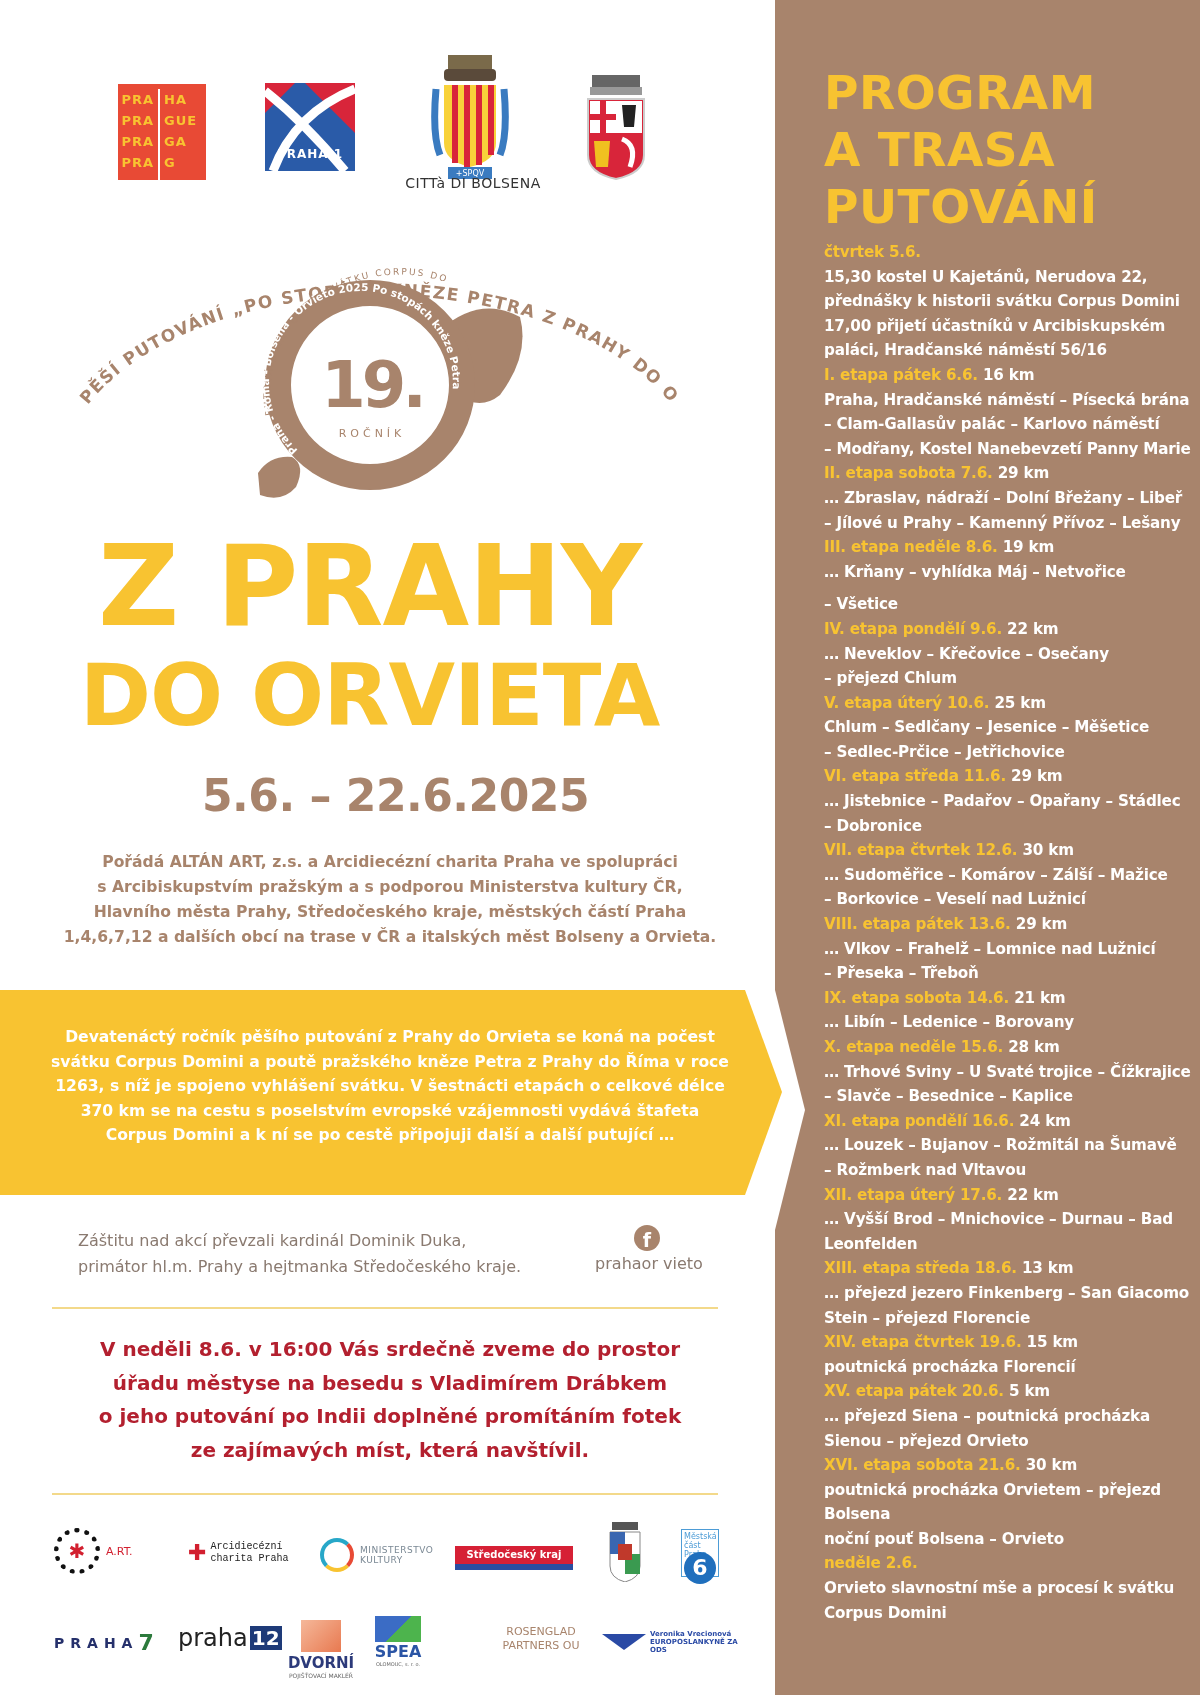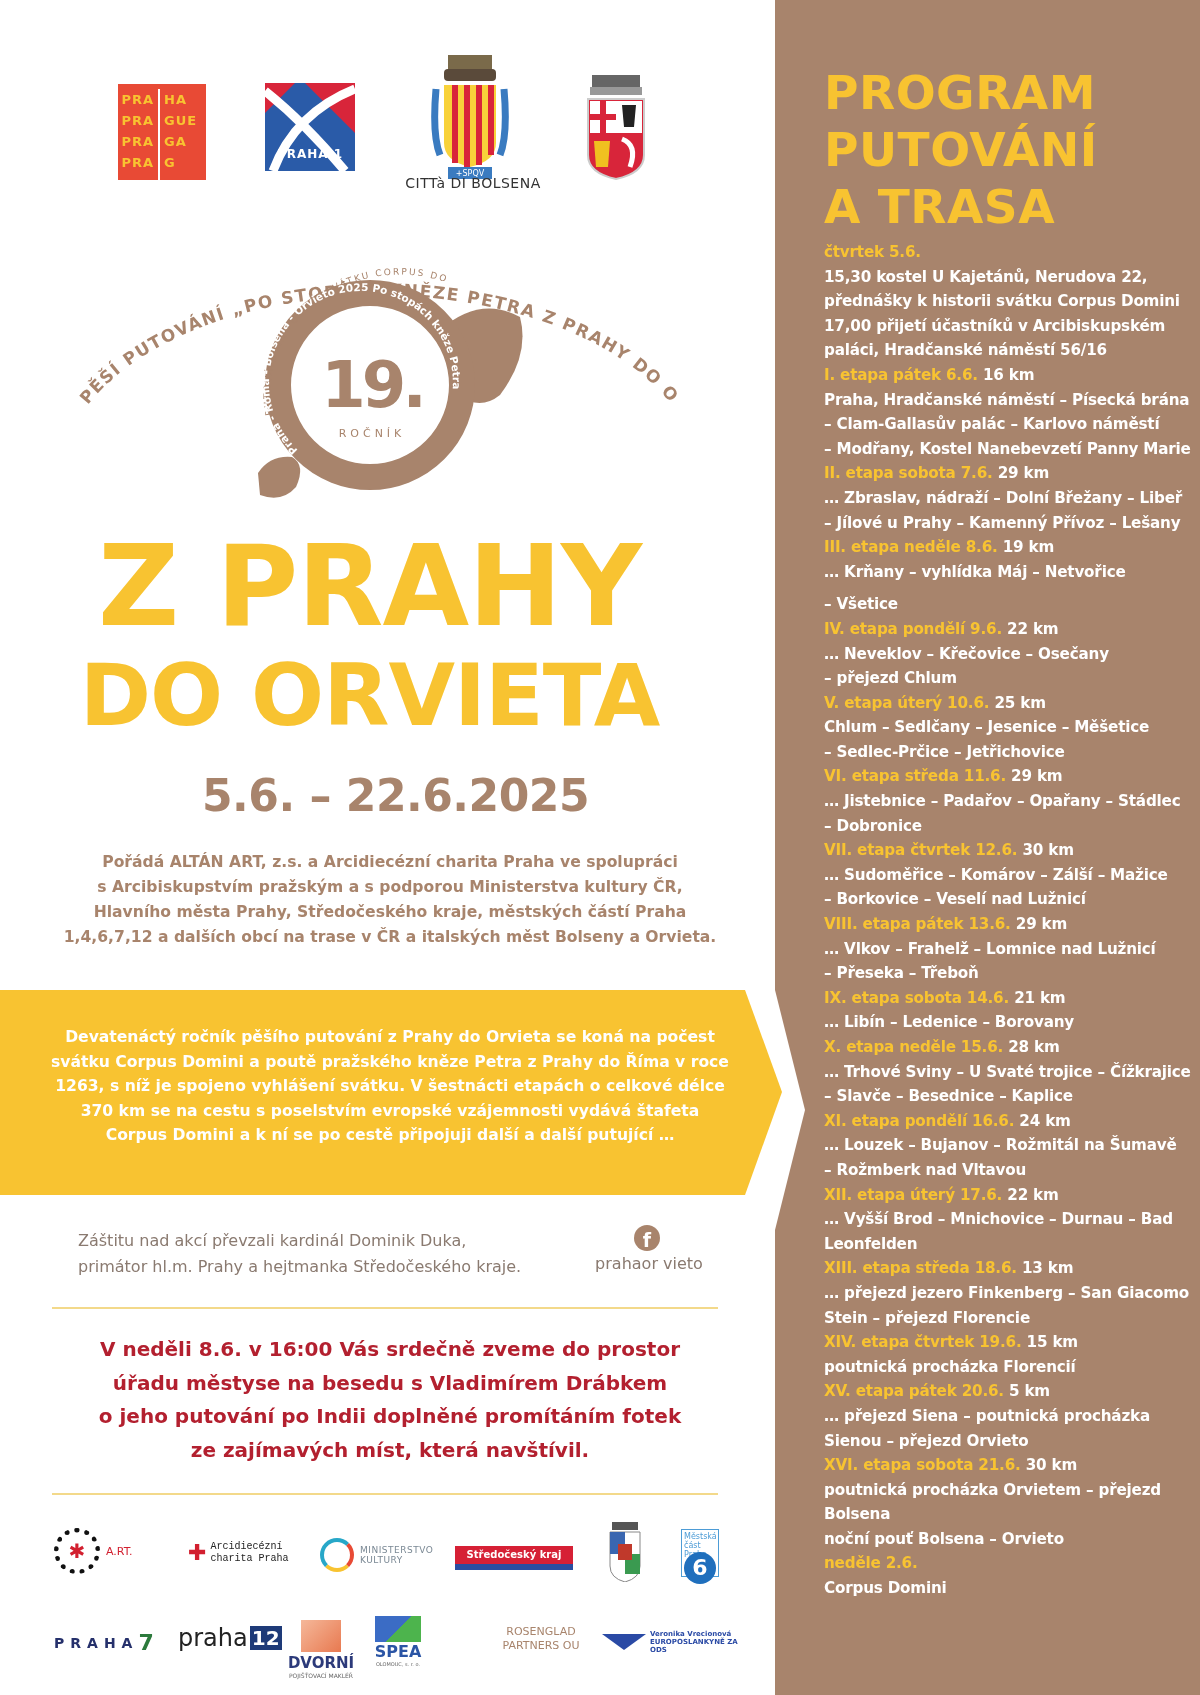--- a/index.html
+++ b/index.html
@@ -157,22 +157,22 @@
   .p-vrec-text { font-weight: bold; font-size: 7px; line-height: 8px; color: #2a4aa5; }
 </style>
 </head>
 <body>
 
 <div class="panel"></div>
 <div class="panel-notch"></div>
 
 <div class="panel-title">
   <div>PROGRAM</div>
+  <div>A TRASA</div>
   <div>PUTOVÁNÍ</div>
-  <div>A TRASA</div>
 </div>
 
 <div class="program" id="program-list">
     <div class="row"><span class="hl">čtvrtek 5.6.</span></div>
     <div class="row"><span>15,30 kostel U Kajetánů, Nerudova 22,</span></div>
     <div class="row"><span>přednášky k historii svátku Corpus Domini</span></div>
     <div class="row"><span>17,00 přijetí účastníků v Arcibiskupském</span></div>
     <div class="row"><span>paláci, Hradčanské náměstí 56/16</span></div>
     <div class="row"><span class="hl">I. etapa pátek 6.6.</span><span> 16 km</span></div>
     <div class="row"><span>Praha, Hradčanské náměstí – Písecká brána</span></div>
@@ -217,20 +217,21 @@
     <div class="row"><span class="hl">XIV. etapa čtvrtek 19.6.</span><span> 15 km</span></div>
     <div class="row"><span>poutnická procházka Florencií</span></div>
     <div class="row"><span class="hl">XV. etapa pátek 20.6.</span><span> 5 km</span></div>
     <div class="row"><span>… přejezd Siena – poutnická procházka</span></div>
     <div class="row"><span>Sienou – přejezd Orvieto</span></div>
     <div class="row"><span class="hl">XVI. etapa sobota 21.6.</span><span> 30 km</span></div>
     <div class="row"><span>poutnická procházka Orvietem – přejezd</span></div>
     <div class="row"><span>Bolsena</span></div>
     <div class="row"><span>noční pouť Bolsena – Orvieto</span></div>
     <div class="row"><span class="hl">neděle 2.6.</span></div>
+    <div class="row"><span>Orvieto slavnostní mše a procesí k svátku</span></div>
     <div class="row"><span>Corpus Domini</span></div>
   </div>
 
 <div class="logo praha-logo">
   <div class="col1">
     <div>PRA</div>
     <div>PRA</div>
     <div>PRA</div>
     <div>PRA</div>
   </div>

